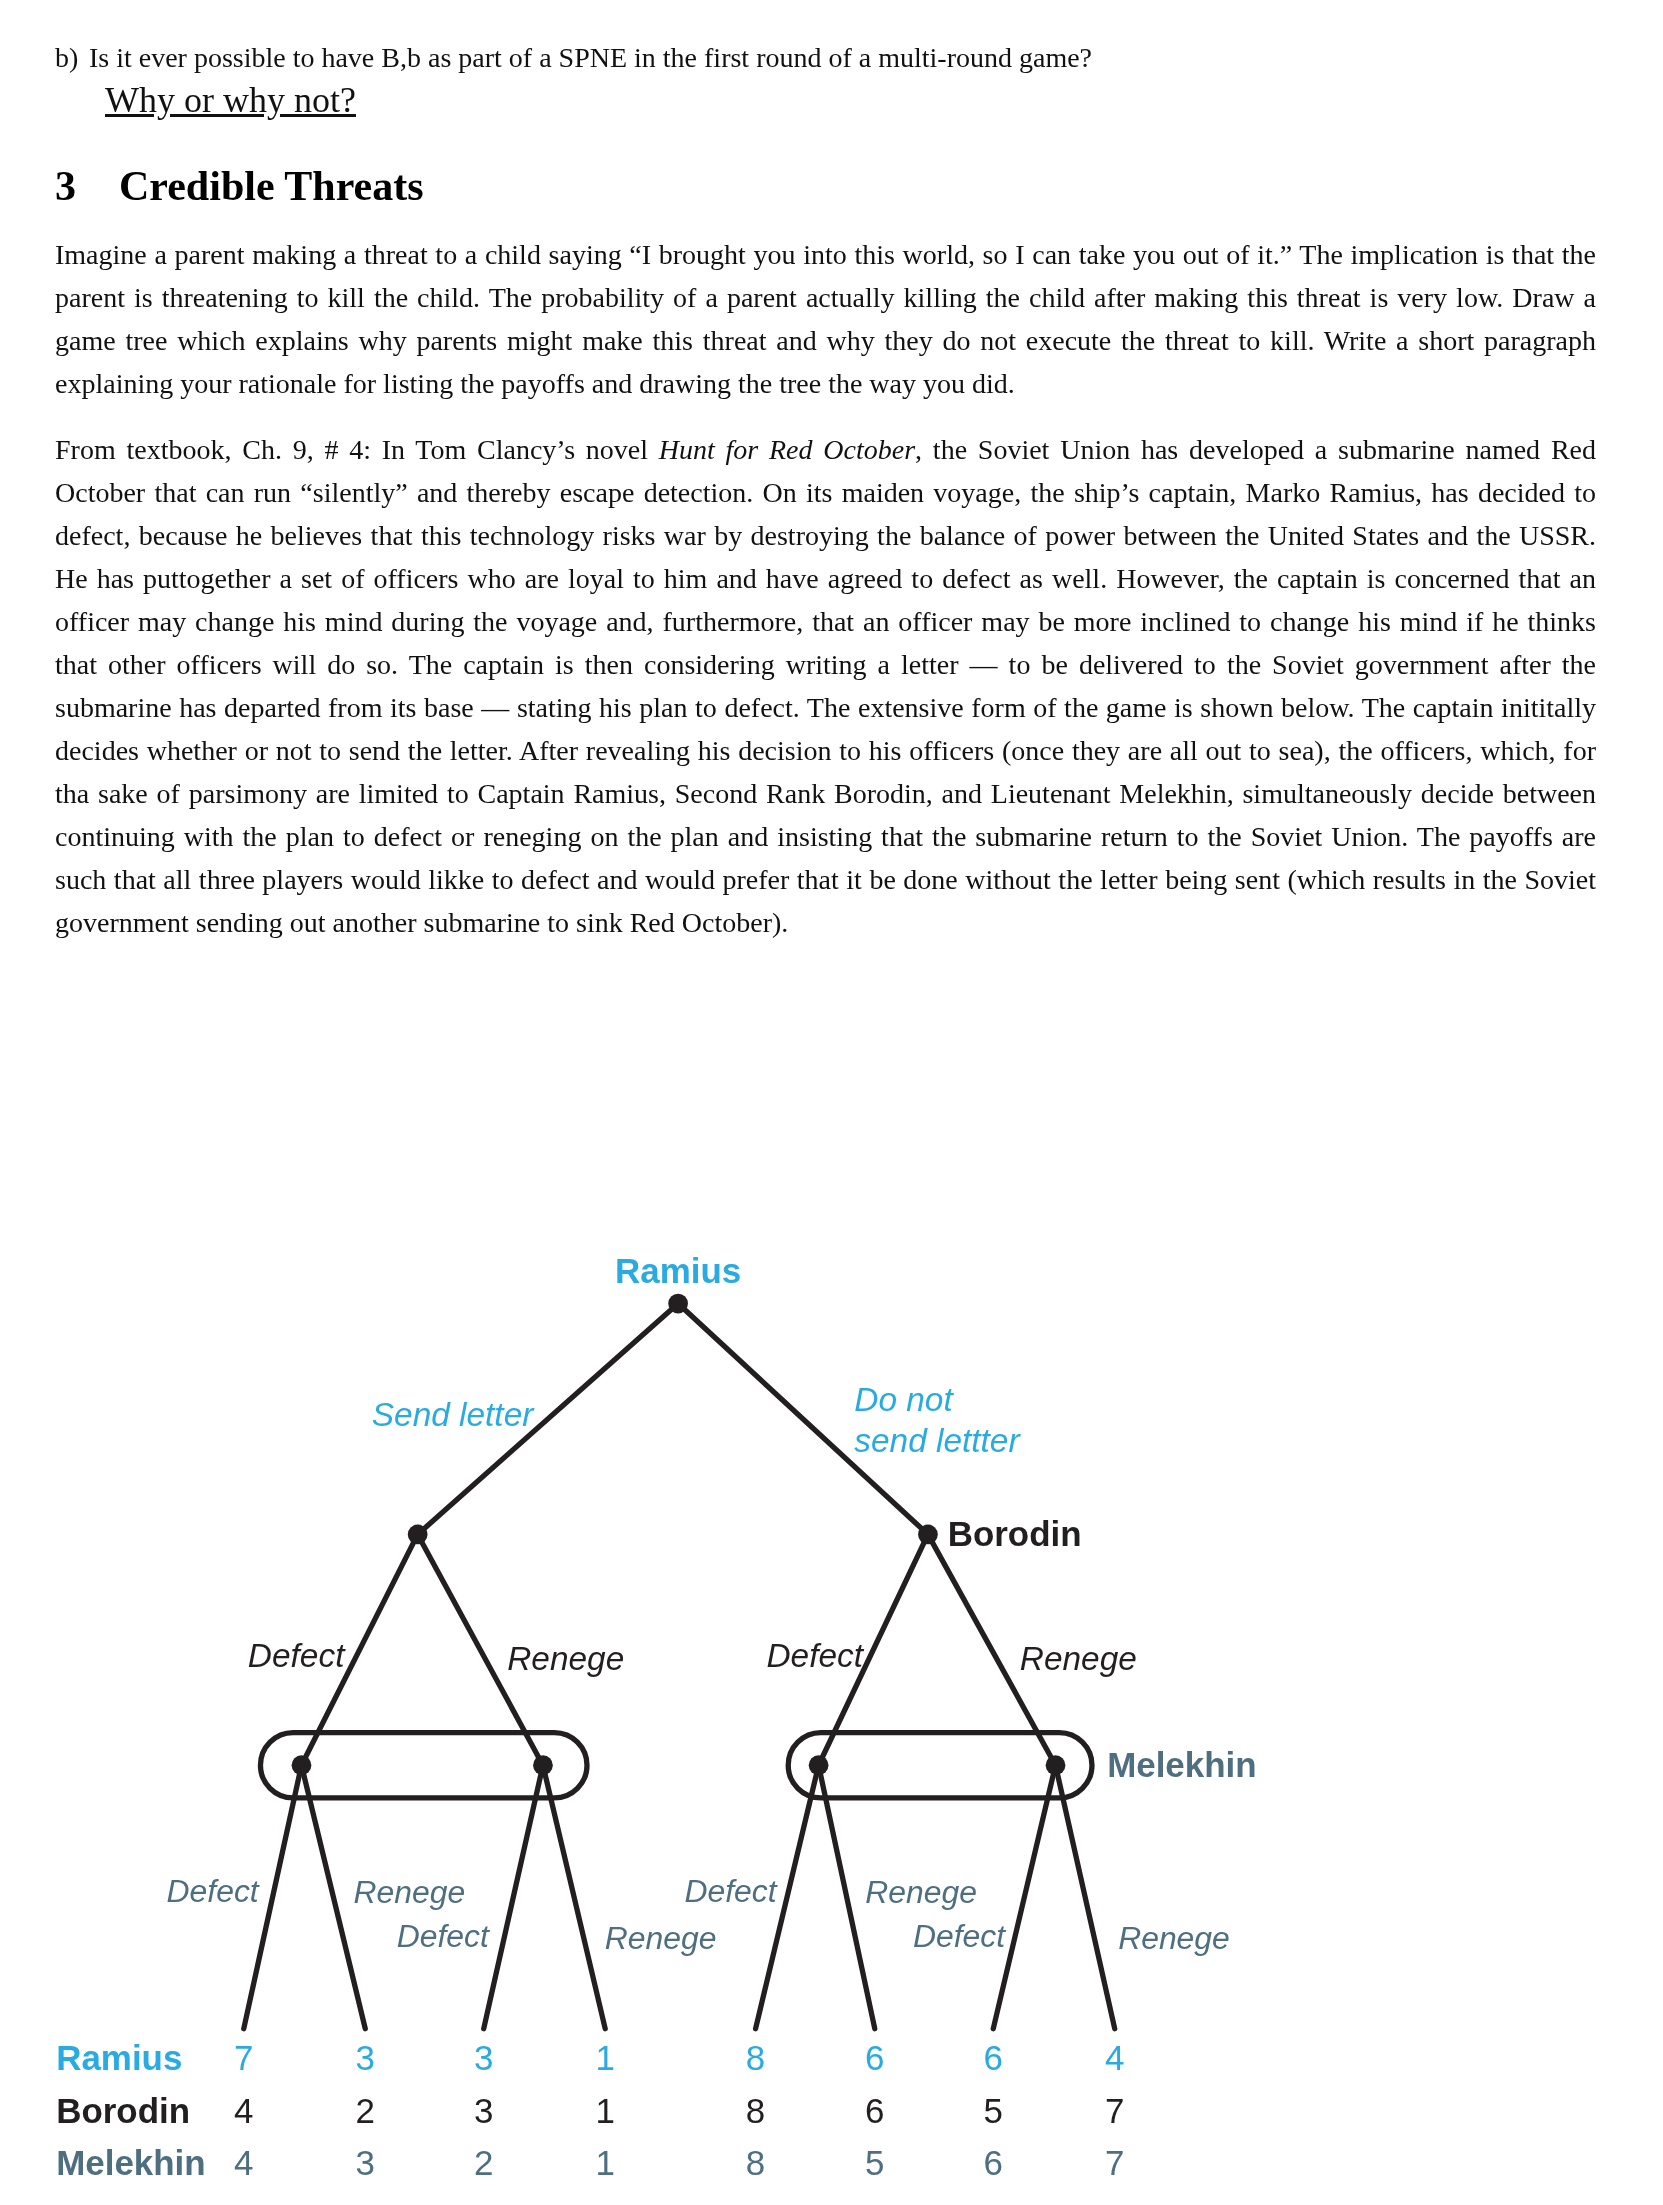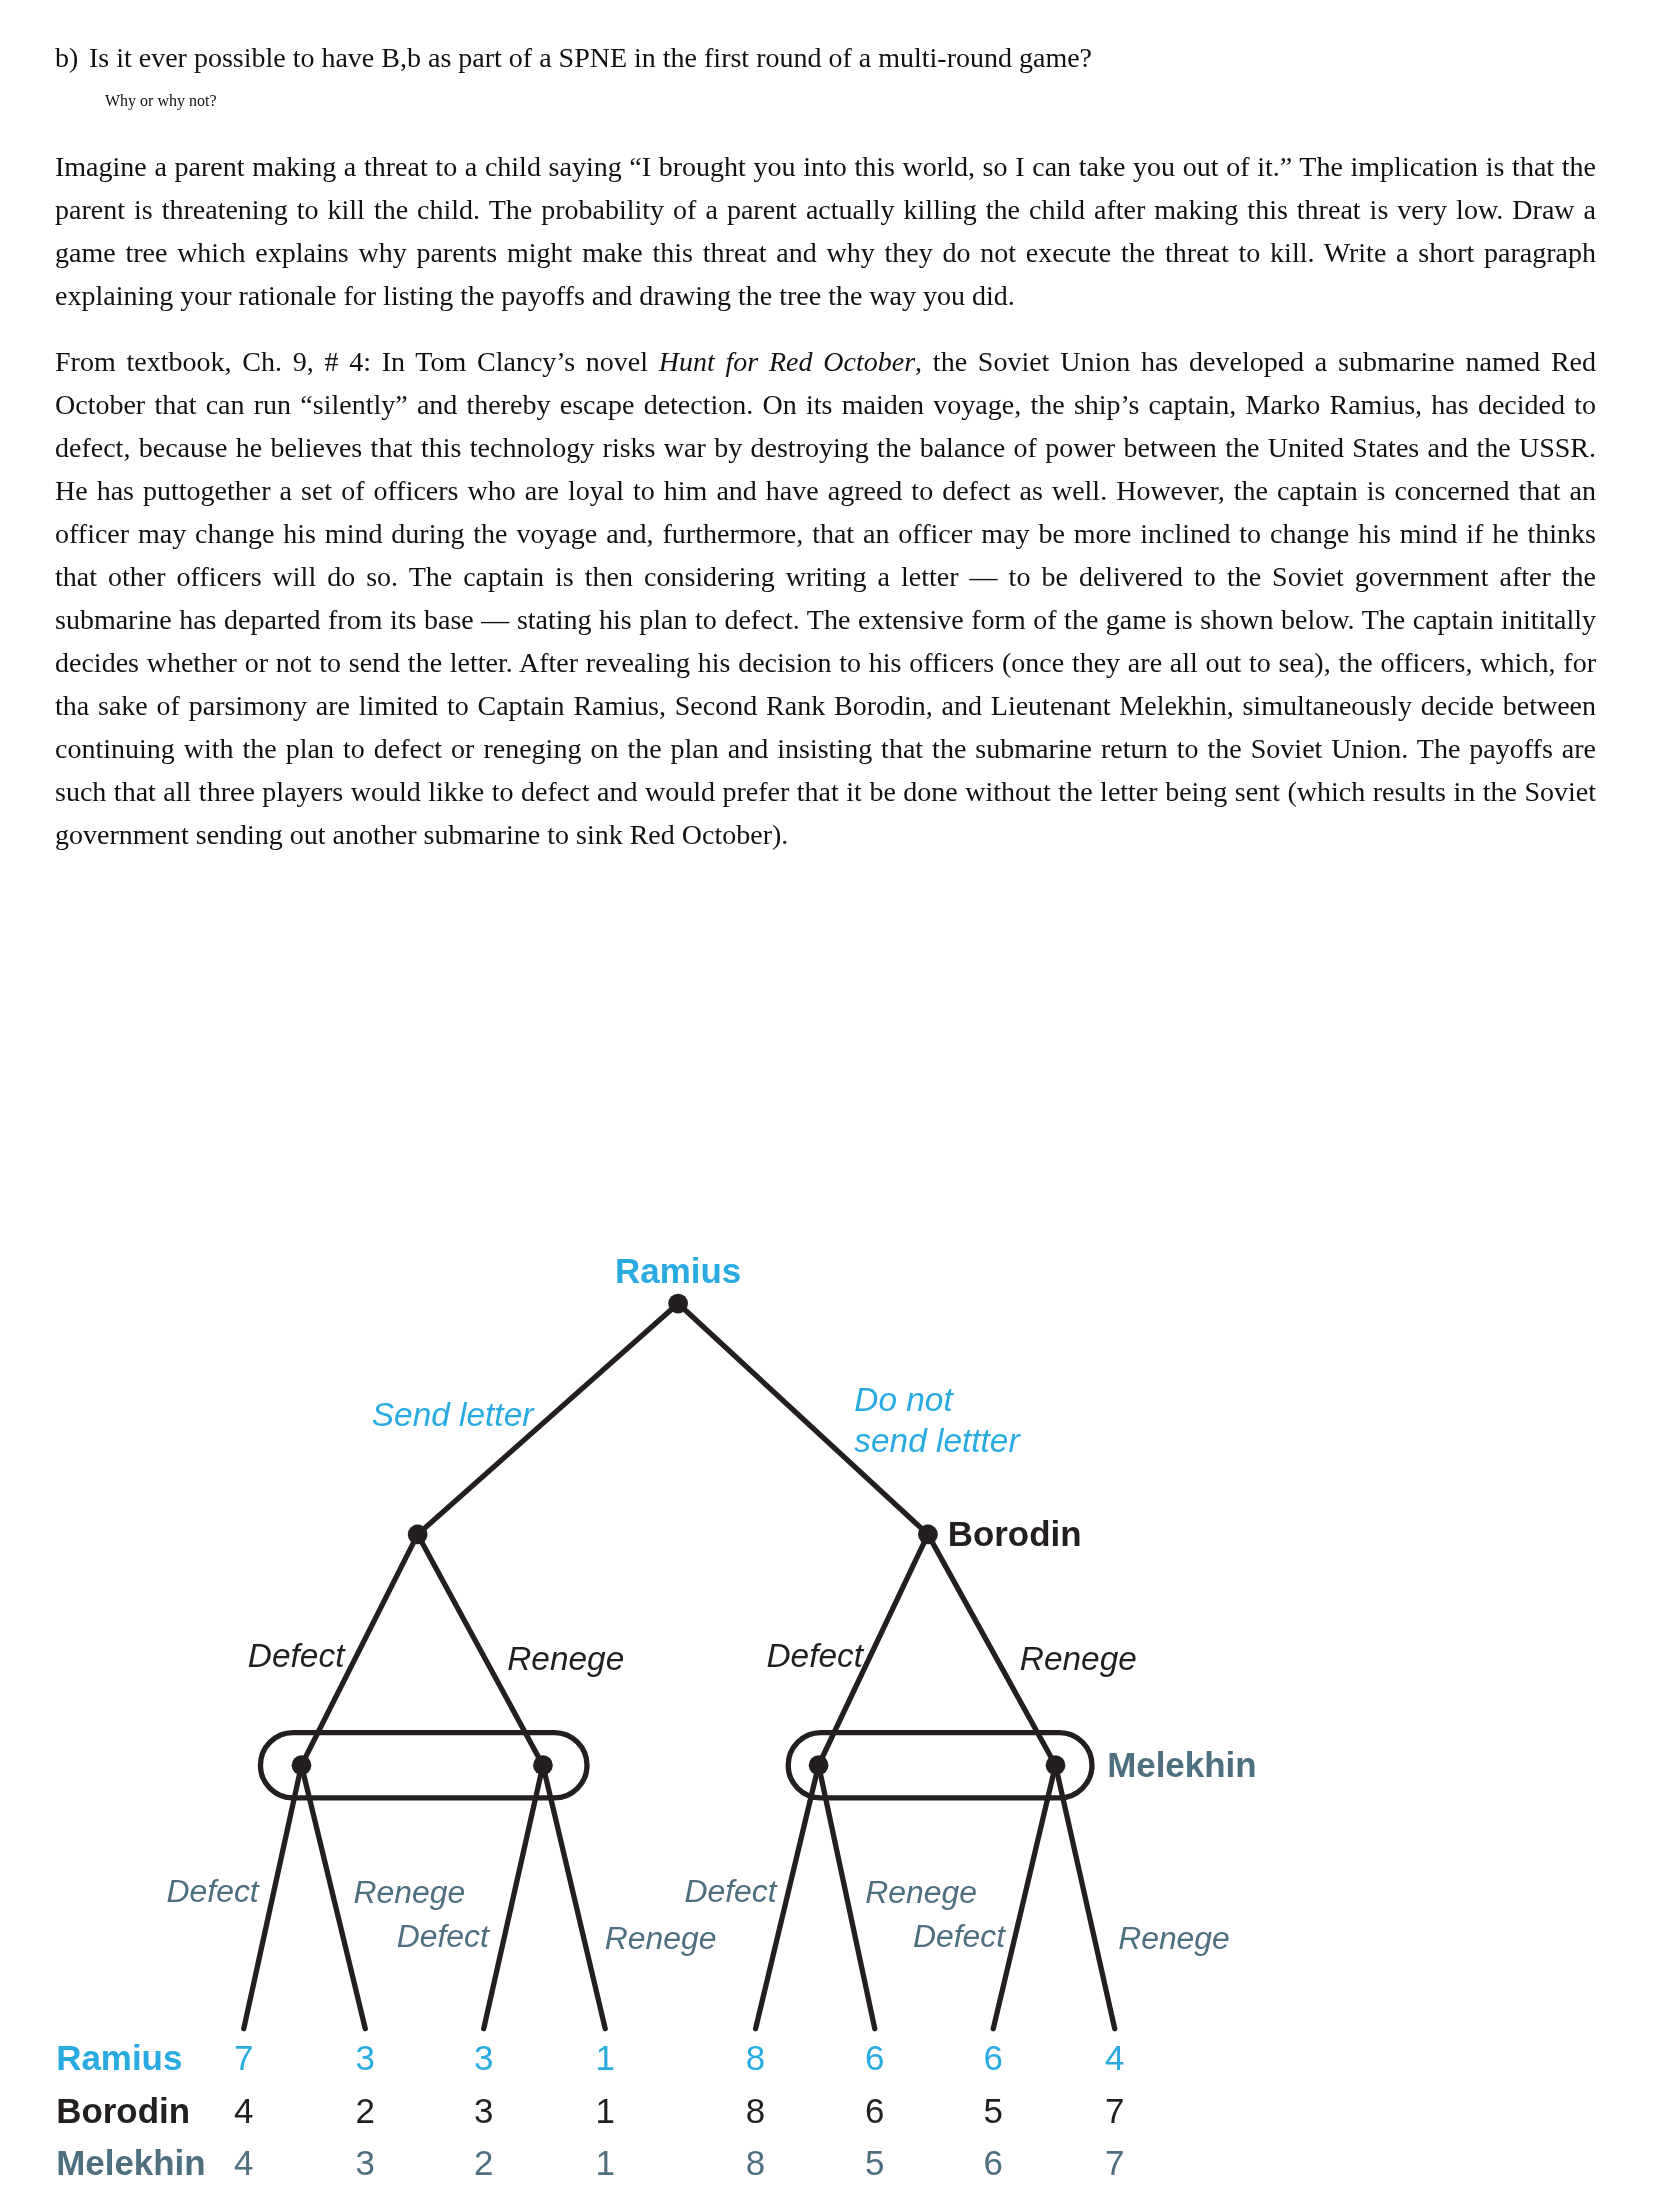--- a/index.html
+++ b/index.html
@@ -19,23 +19,24 @@
     height: 1245px;
     padding: 36px 55px 0 55px;
     overflow: hidden;
   }
   .qb-line1 {
     font-size: 28px;
     line-height: 43px;
   }
   .qb-marker { margin-right: 10.6px; }
   .qb-line2 {
-    font-size: 16px;
+    font-size: 36px;
     line-height: 43px;
     padding-left: 50px;
+    text-decoration: underline;
   }
   .section-heading {
     font-size: 42px;
     font-weight: bold;
     color: #000000;
     margin: 41px 0 0 0;
     line-height: 47px;
   }
   .section-number { margin-right: 43px; }
   .body-para {
@@ -66,20 +67,21 @@
   .infoset { fill: none; stroke: #231f20; stroke-width: 7; }
 </style>
 </head>
 <body>
 
 <div class="text-block">
 
   <div class="qb-line1"><span class="qb-marker">b)</span><span>Is it ever possible to have B,b as part of a SPNE in the first round of a multi-round game?</span></div>
   <div class="qb-line2">Why or why not?</div>
 
+  <div class="section-heading"><span class="section-number">3</span><span>Credible Threats</span></div>
 
   <p class="body-para">Imagine a parent making a threat to a child saying “I brought you into this world, so I can take you out of it.”  The implication is that the parent is threatening to kill the child.  The probability of a parent actually killing the child after making this threat is very low.  Draw a game tree which explains why parents might make this threat and why they do not execute the threat to kill.  Write a short paragraph explaining your rationale for listing the payoffs and drawing the tree the way you did.</p>
 
 
   <p class="body-para"><span>From textbook, Ch. 9, # 4: In Tom Clancy’s novel </span><span class="italic-seg">Hunt for Red October</span><span>, the Soviet Union has developed a submarine named Red October that can run “silently” and thereby escape detection. On its maiden voyage, the ship’s captain, Marko Ramius, has decided to defect, because he believes that this technology risks war by destroying the balance of power between the United States and the USSR. He has puttogether a set of officers who are loyal to him and have agreed to defect as well. However, the captain is concerned that an officer may change his mind during the voyage and, furthermore, that an officer may be more inclined to change his mind if he thinks that other officers will do so. The captain is then considering writing a letter — to be delivered to the Soviet government after the submarine has departed from its base — stating his plan to defect. The extensive form of the game is shown below. The captain inititally decides whether or not to send the letter. After revealing his decision to his officers (once they are all out to sea), the officers, which, for tha sake of parsimony are limited to Captain Ramius, Second Rank Borodin, and Lieutenant Melekhin, simultaneously decide between continuing with the plan to defect or reneging on the plan and insisting that the submarine return to the Soviet Union. The payoffs are such that all three players would likke to defect and would prefer that it be done without the letter being sent (which results in the Soviet government sending out another submarine to sink Red October).</span></p>
 
 </div>
 
 <svg class="tree-svg" viewBox="0 0 2190 1264" xmlns="http://www.w3.org/2000/svg">
 

